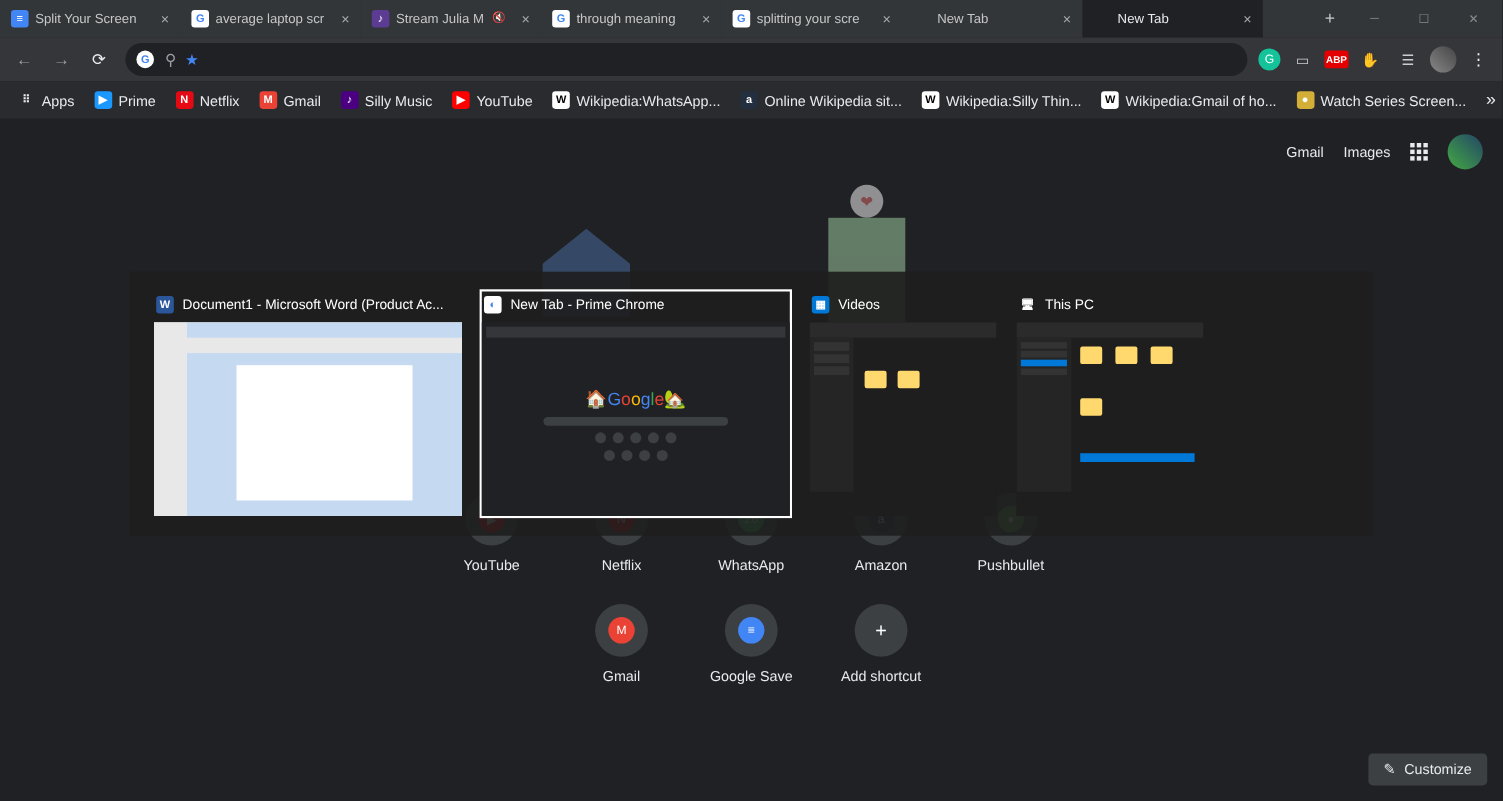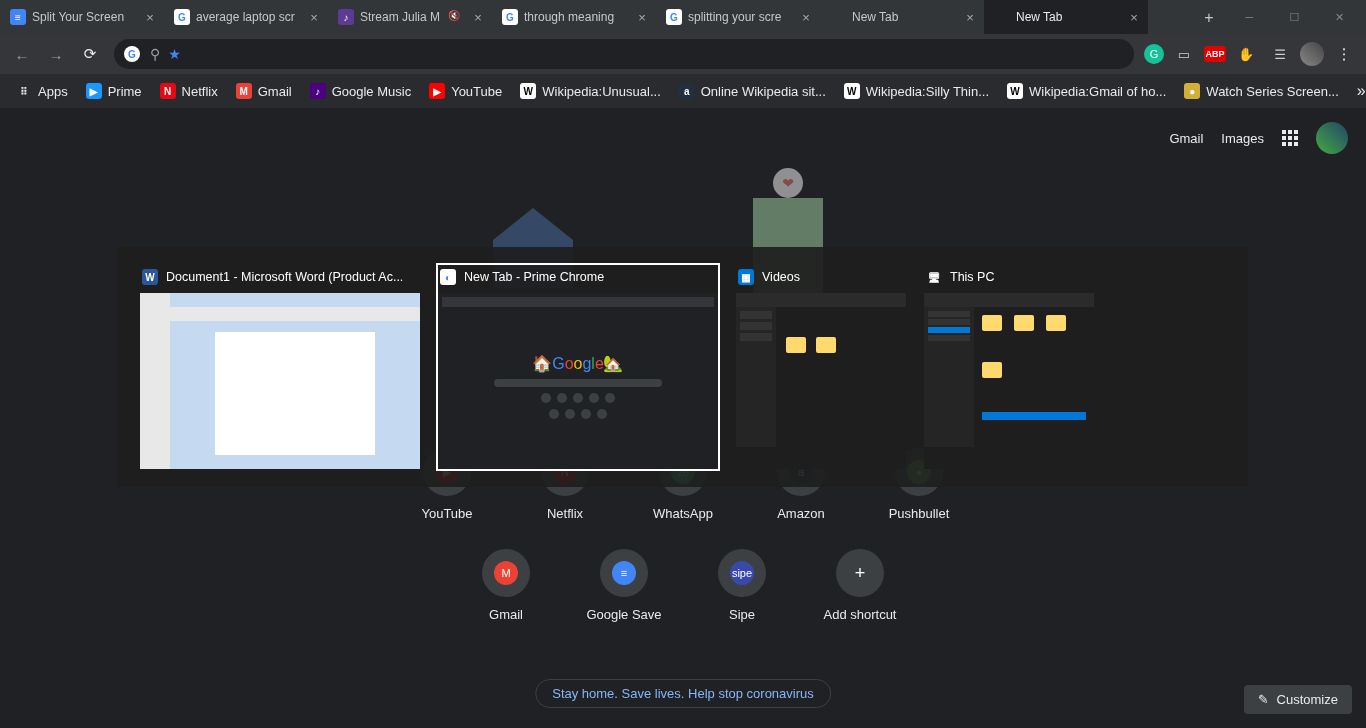--- a/index.html
+++ b/index.html
@@ -165,29 +165,29 @@
     <div class="bm">
       <div class="bicon" style="background: rgb(229, 9, 20);">N</div>
       <span>Netflix</span>
     </div>
     <div class="bm">
       <div class="bicon" style="background: rgb(234, 67, 53);">M</div>
       <span>Gmail</span>
     </div>
     <div class="bm">
       <div class="bicon" style="background: rgb(75, 0, 130);">♪</div>
-      <span>Google Music</span>
+      <span>Silly Music</span>
     </div>
     <div class="bm">
       <div class="bicon" style="background: rgb(255, 0, 0);">▶</div>
       <span>YouTube</span>
     </div>
     <div class="bm">
       <div class="bicon" style="background: rgb(255, 255, 255); color: rgb(0, 0, 0);">W</div>
-      <span>Wikipedia:Unusual...</span>
+      <span>Wikipedia:WhatsApp...</span>
     </div>
     <div class="bm">
       <div class="bicon" style="background: rgb(35, 47, 62);">a</div>
       <span>Online Wikipedia sit...</span>
     </div>
     <div class="bm">
       <div class="bicon" style="background: rgb(255, 255, 255); color: rgb(0, 0, 0);">W</div>
       <span>Wikipedia:Silly Thin...</span>
     </div>
     <div class="bm">
@@ -266,33 +266,26 @@
           </div>
           <div class="sc-label">Gmail</div>
         </div>
         <div class="sc">
           <div class="sc-ico">
             <div style="width:24px;height:24px;border-radius:50%;background:#4285f4;display:flex;align-items:center;justify-content:center;font-size:11px;color:#fff">≡</div>
           </div>
           <div class="sc-label">Google Save</div>
         </div>
         <div class="sc">
-          <div class="sc-ico">
-            <div style="width:24px;height:24px;border-radius:50%;background:#3949ab;display:flex;align-items:center;justify-content:center;font-size:11px;color:#fff">sipe</div>
-          </div>
-          <div class="sc-label">Sipe</div>
-        </div>
-        <div class="sc">
           <div class="sc-ico" style="background: rgb(60, 64, 67);">+</div>
           <div class="sc-label">Add shortcut</div>
         </div>
       </div>
   </div>
 
-  <div class="banner">Stay home. Save lives. Help stop coronavirus</div>
 
   <div class="customize">
     <span>✎</span>
     <span>Customize</span>
   </div>
 
 </div>
 
 <div class="overlay" id="overlay">
 <div class="win-thumb">

